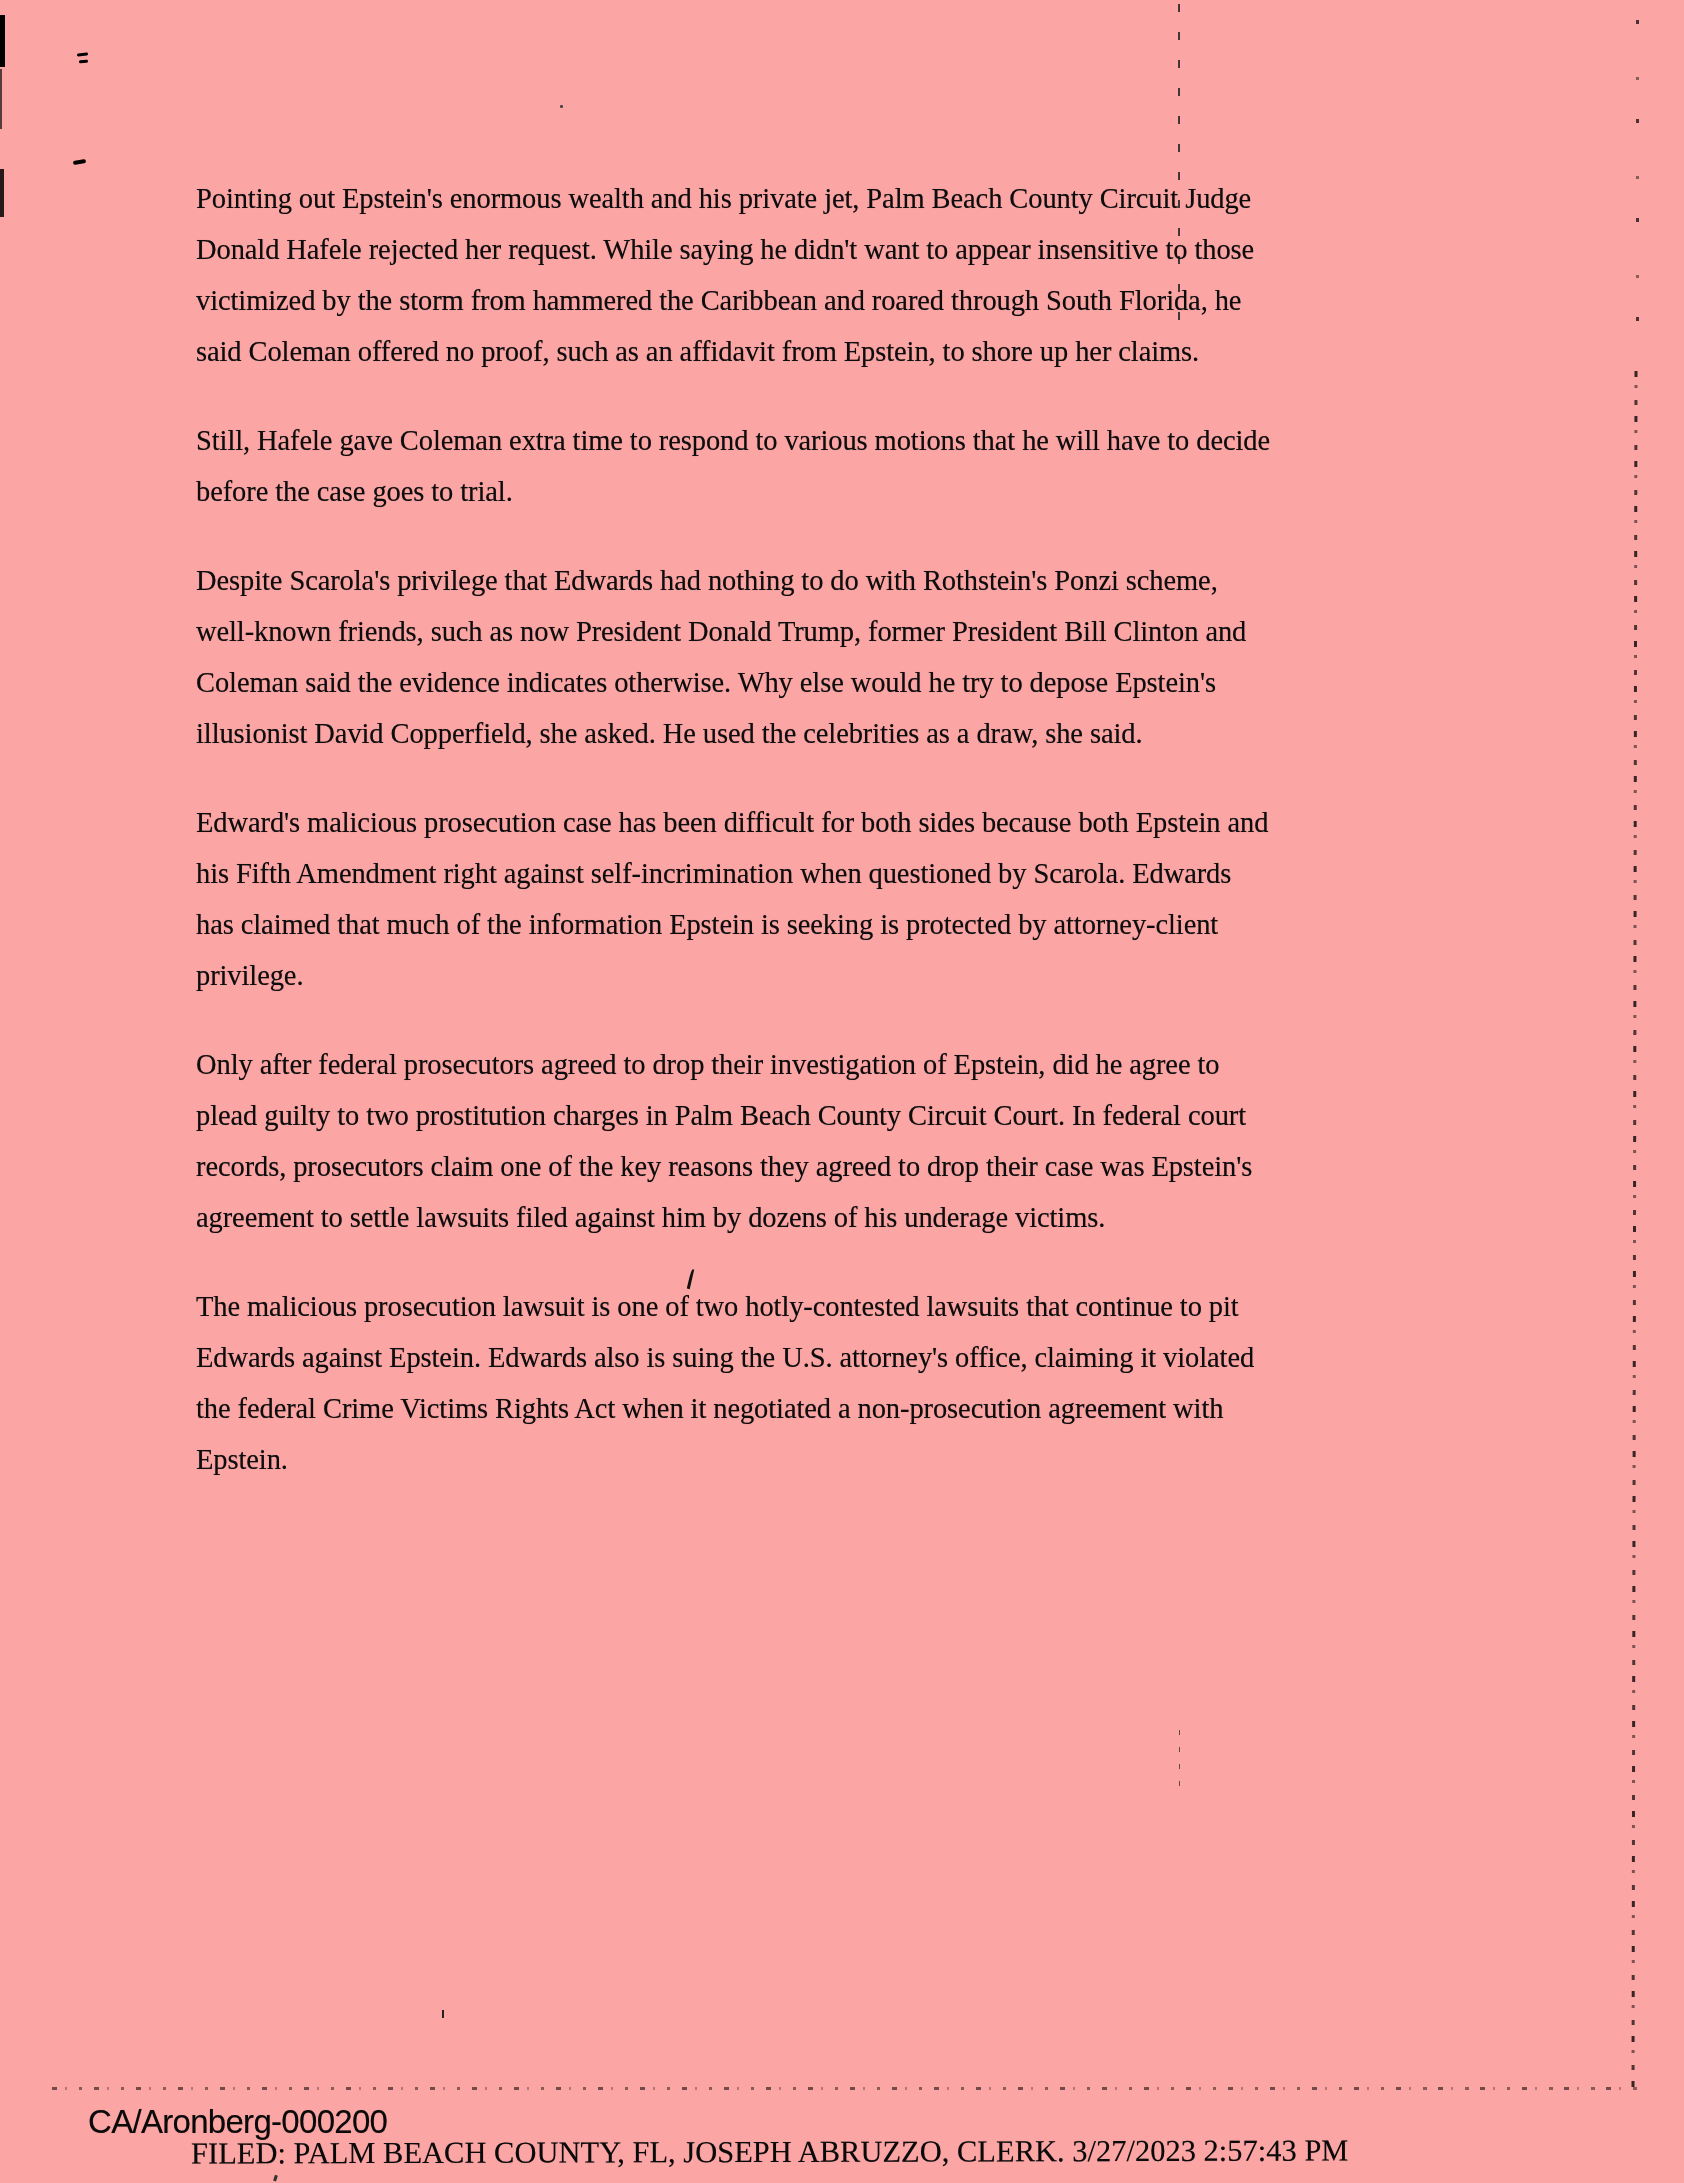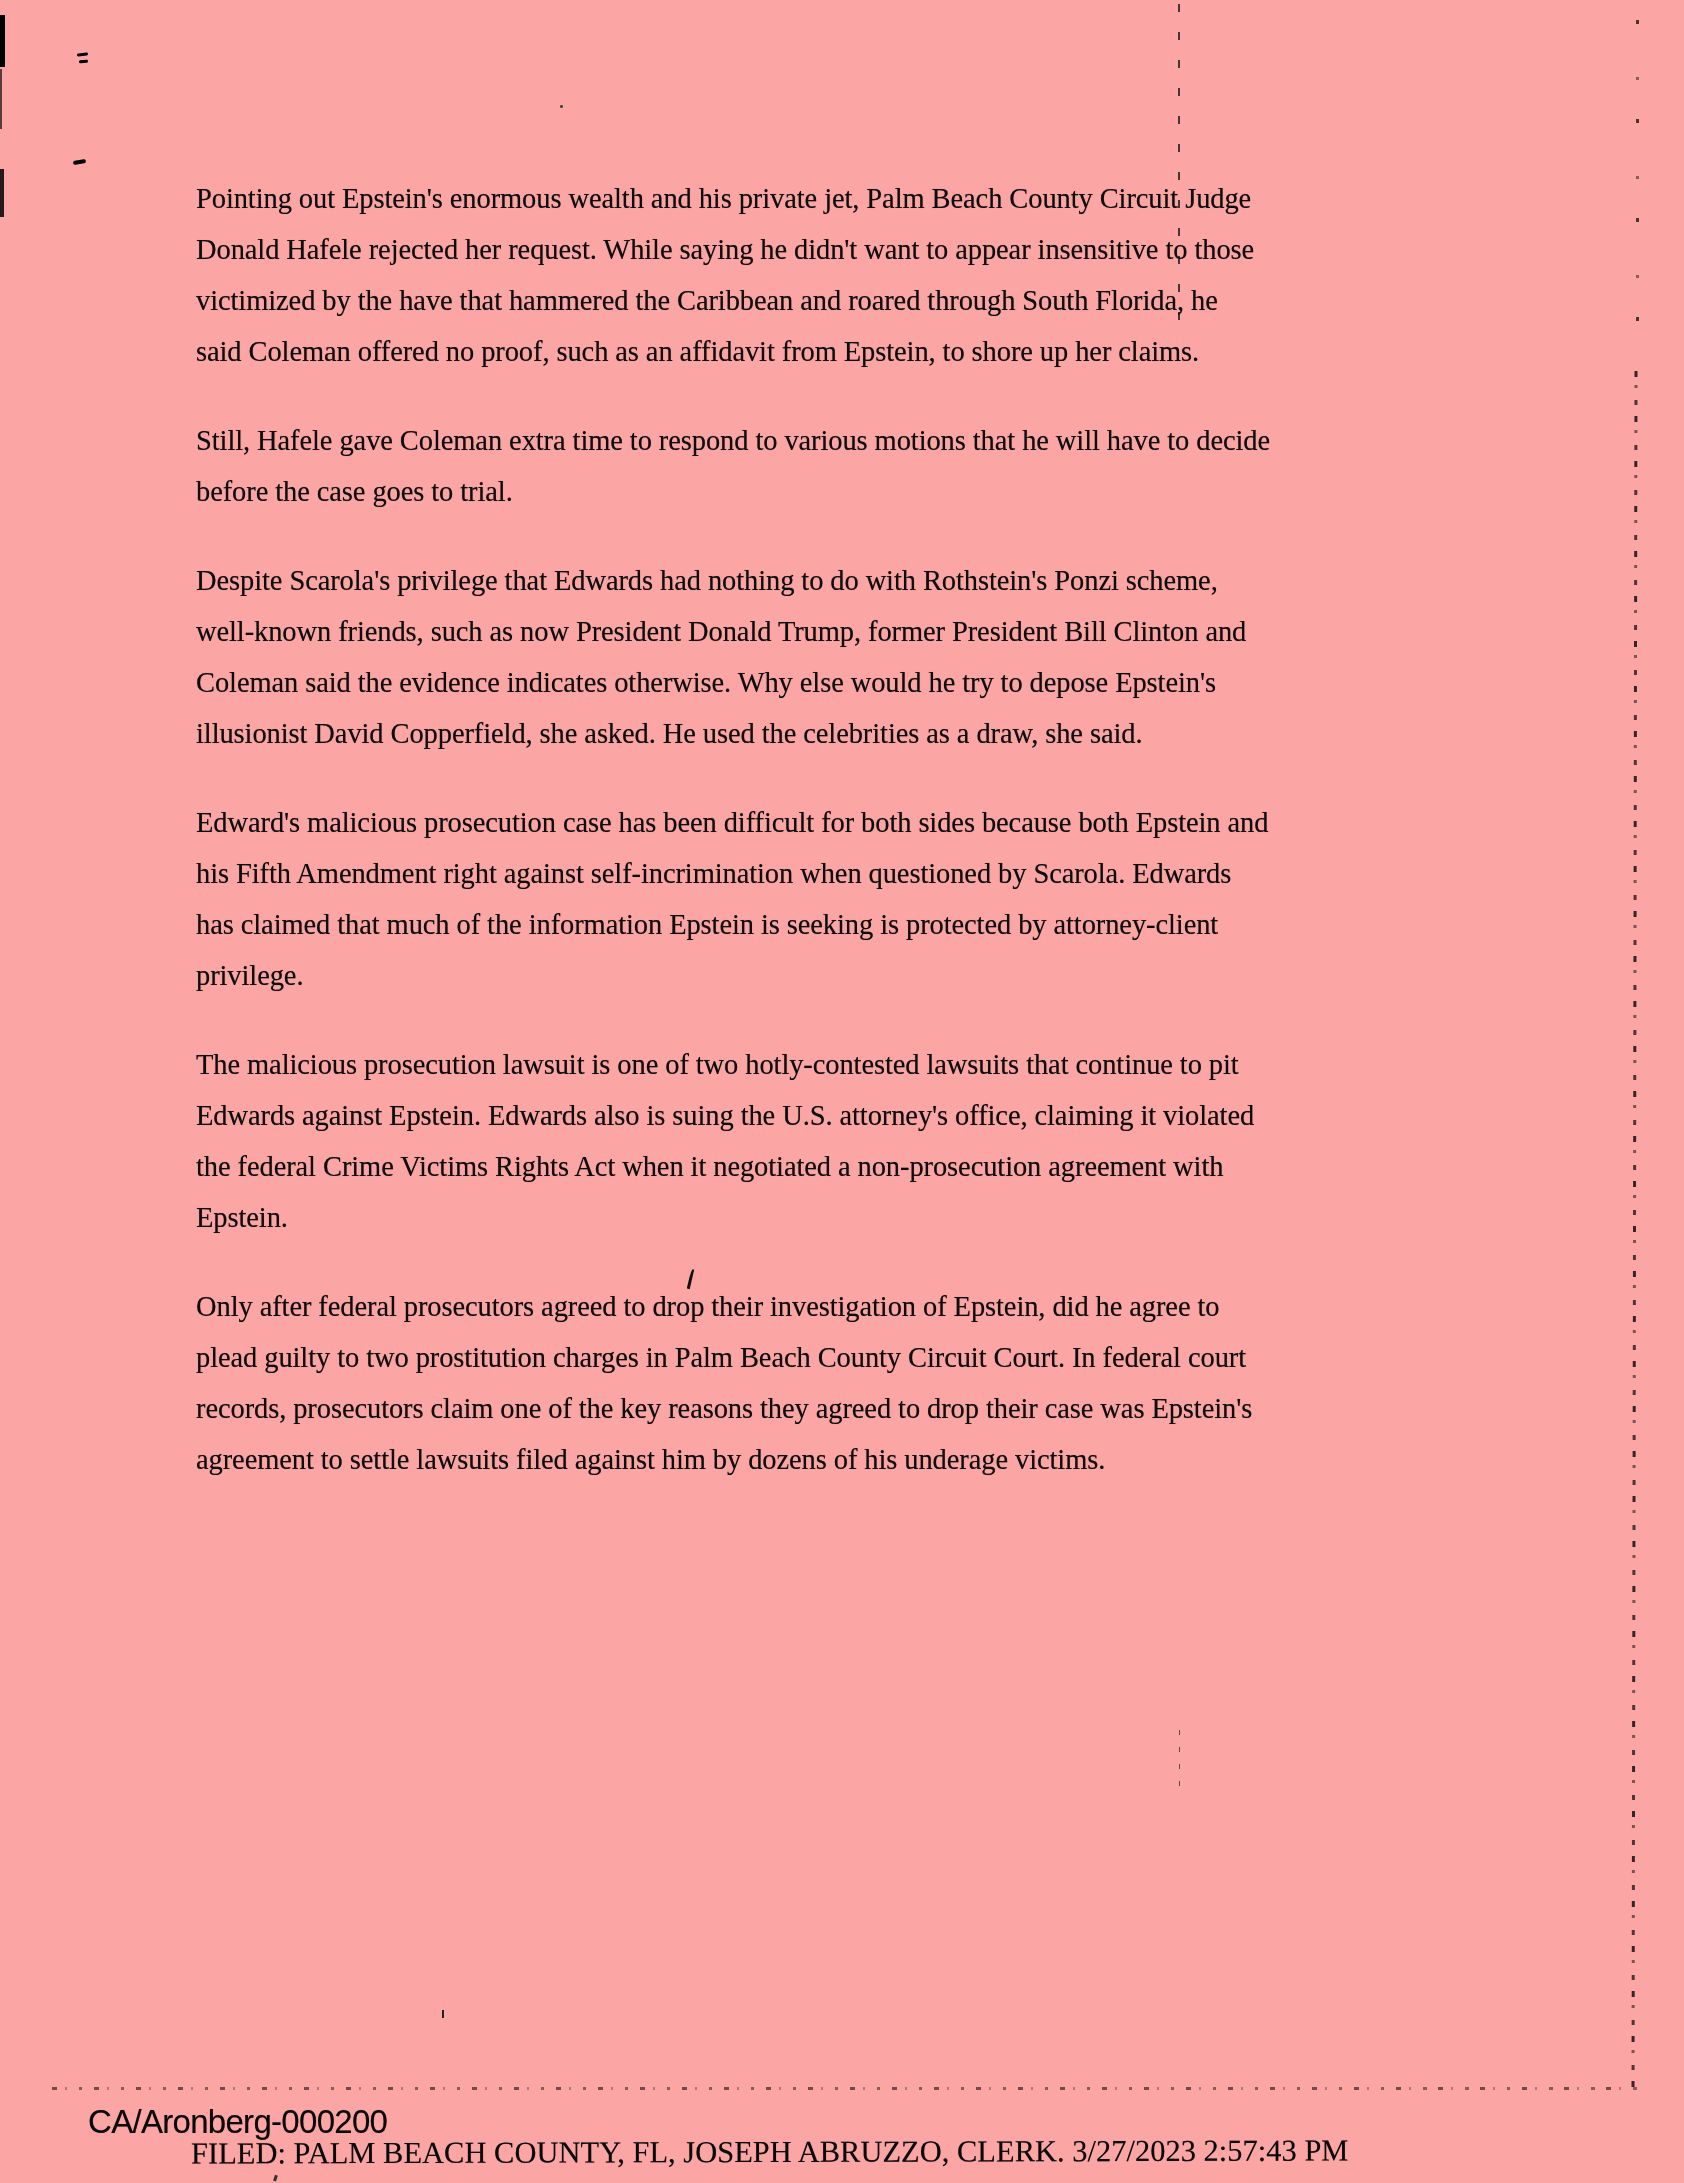--- a/index.html
+++ b/index.html
@@ -98,50 +98,50 @@
   <div class="sup-squiggle"></div>
   <div class="speck-a"></div>
   <div class="speck-b"></div>
   <div class="speck-c"></div>
   <div class="noise-line-bottom"></div>
 
   <div class="content" id="doc-body">
       <div class="para">
         <div class="line">Pointing out Epstein's enormous wealth and his private jet, Palm Beach County Circuit Judge</div>
         <div class="line">Donald Hafele rejected her request. While saying he didn't want to appear insensitive to those</div>
-        <div class="line">victimized by the have that hammered the Caribbean and roared through South Florida, he</div>
+        <div class="line">victimized by the storm from hammered the Caribbean and roared through South Florida, he</div>
         <div class="line">said Coleman offered no proof, such as an affidavit from Epstein, to shore up her claims.</div>
       </div>
       <div class="para">
         <div class="line">Still, Hafele gave Coleman extra time to respond to various motions that he will have to decide</div>
         <div class="line">before the case goes to trial.</div>
       </div>
       <div class="para">
         <div class="line">Despite Scarola's privilege that Edwards had nothing to do with Rothstein's Ponzi scheme,</div>
         <div class="line">well-known friends, such as now President Donald Trump, former President Bill Clinton and</div>
         <div class="line">Coleman said the evidence indicates otherwise. Why else would he try to depose Epstein's</div>
         <div class="line">illusionist David Copperfield, she asked. He used the celebrities as a draw, she said.</div>
       </div>
       <div class="para">
         <div class="line">Edward's malicious prosecution case has been difficult for both sides because both Epstein and</div>
         <div class="line">his Fifth Amendment right against self-incrimination when questioned by Scarola. Edwards</div>
         <div class="line">has claimed that much of the information Epstein is seeking is protected by attorney-client</div>
         <div class="line">privilege.</div>
       </div>
       <div class="para">
+        <div class="line">Only after federal prosecutors agreed to drop their investigation of Epstein, did he agree to</div>
+        <div class="line">plead guilty to two prostitution charges in Palm Beach County Circuit Court. In federal court</div>
+        <div class="line">records, prosecutors claim one of the key reasons they agreed to drop their case was Epstein's</div>
+        <div class="line">agreement to settle lawsuits filed against him by dozens of his underage victims.</div>
+      </div>
+      <div class="para">
         <div class="line">The malicious prosecution lawsuit is one of two hotly-contested lawsuits that continue to pit</div>
         <div class="line">Edwards against Epstein. Edwards also is suing the U.S. attorney's office, claiming it violated</div>
         <div class="line">the federal Crime Victims Rights Act when it negotiated a non-prosecution agreement with</div>
         <div class="line">Epstein.</div>
-      </div>
-      <div class="para">
-        <div class="line">Only after federal prosecutors agreed to drop their investigation of Epstein, did he agree to</div>
-        <div class="line">plead guilty to two prostitution charges in Palm Beach County Circuit Court. In federal court</div>
-        <div class="line">records, prosecutors claim one of the key reasons they agreed to drop their case was Epstein's</div>
-        <div class="line">agreement to settle lawsuits filed against him by dozens of his underage victims.</div>
       </div>
     </div>
 
   <div class="bates">CA/Aronberg-000200</div>
   <div class="filed">FILED: PALM BEACH COUNTY, FL, JOSEPH ABRUZZO, CLERK. 3/27/2023 2:57:43 PM</div>
 
 </div>
 
 
 </body></html>

